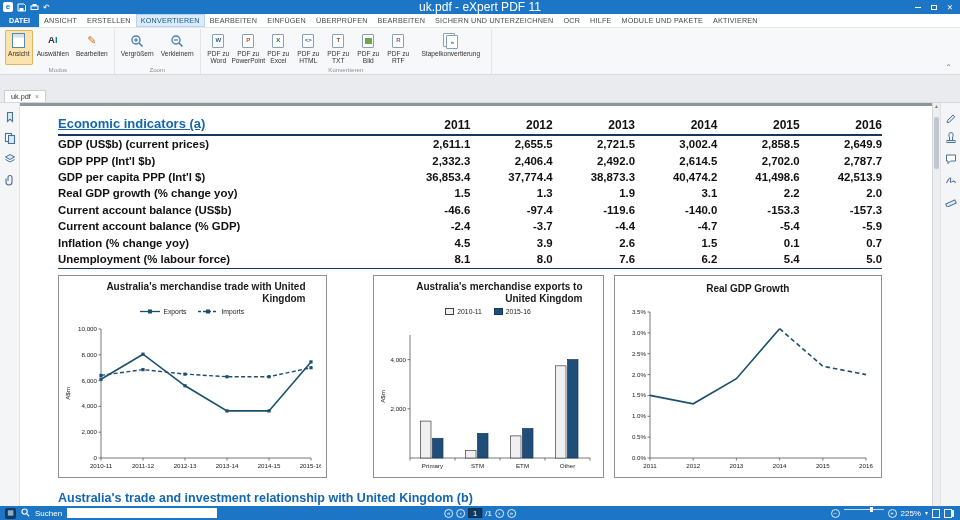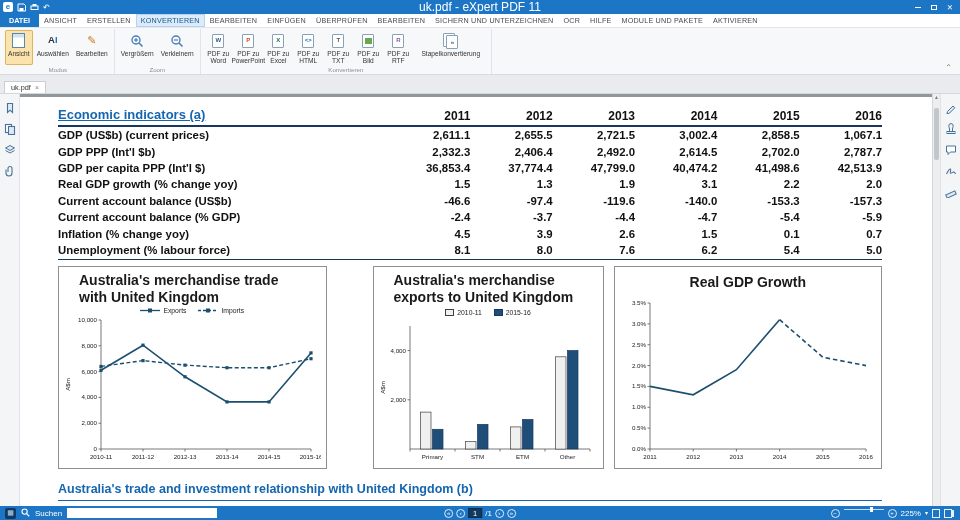--- a/index.html
+++ b/index.html
@@ -38,21 +38,21 @@
   .stack .cpage { position:absolute; }
   .stack .cpage:nth-child(1){ left:0; top:0; }
   .stack .cpage:nth-child(2){ left:3px; top:2px; }
   .viewpage { width:13px; height:15px; border:1px solid #5b87ad; background:#fff; box-shadow:inset 0 3.5px 0 #cfe3f3; }
   .ai-ic { font-weight:bold; font-size:9.5px; color:#333; }
   .ai-ic i { font-style:normal; color:#1d76c5; }
   .pencil { font-size:11px; color:#d07a28; }
   .collapse { margin-left:auto; align-self:flex-end; padding:0 6px 2px; color:#777; font-size:8px; }
 
   
-  .doctabs { height:19px; background:#e9ebee; border-bottom:1px solid #d5d8db; display:flex; align-items:flex-end; padding-left:4px; flex:0 0 auto; }
+  .doctabs { height:28px; background:#e9ebee; border-bottom:1px solid #d5d8db; display:flex; align-items:flex-end; padding-left:4px; flex:0 0 auto; }
   .dtab { background:#fff; border:1px solid #c9ced4; border-bottom:none; font-size:7.3px; color:#333; display:flex; align-items:center; gap:4px; padding:1px 6px; height:12px; }
   .dtab .x { color:#888; font-size:7px; }
 
   
   .main { flex:1; display:flex; min-height:0; }
   .rail { width:20px; background:#f4f5f6; display:flex; flex-direction:column; align-items:center; padding-top:8px; gap:9px; flex:0 0 auto; }
   .rail.left { border-right:1px solid #e0e2e5; }
   .rail.right { border-left:1px solid #e0e2e5; }
   .rail svg { display:block; }
   .center { flex:1; position:relative; background:#8f969c; min-width:0; }
@@ -68,21 +68,21 @@
   .t-body { border-bottom:1.5px solid #17375e; padding-bottom:1px; }
   .trow { display:grid; grid-template-columns:330px repeat(6,1fr); height:16.4px; align-items:center; }
   .trow .tc { font-size:11.4px; font-weight:bold; color:#111; white-space:nowrap; }
 
   
   .charts { display:flex; margin-top:6px; }
   .chartbox { border:1px solid #8f8f8f; background:#fff; height:203px; display:flex; flex-direction:column; align-items:center; padding:3px 4px; }
   .cb1 { width:272px; }
   .cb2 { width:272px; margin-left:10px; }
   .cb3 { width:234px; margin-left:46px; }
-  .ctitle { font-size:14px; font-weight:bold; color:#1a1a1a; text-align:left; line-height:1.18; padding:2px 16px 1px; }
+  .ctitle { font-size:10px; font-weight:bold; color:#1a1a1a; text-align:right; line-height:1.18; padding:2px 16px 1px; }
   .clegend { display:flex; gap:12px; align-items:center; font-size:6.8px; color:#222; height:12px; }
   .lg-item { display:inline-flex; align-items:center; gap:3px; }
   .lg-box { width:9px; height:7px; border:1px solid #404040; display:inline-block; }
   .cplot { flex:1; display:flex; align-items:flex-end; justify-content:center; }
   .csvg text { font-family:"Liberation Sans",sans-serif; }
   .ax { stroke:#555; stroke-width:0.8; }
   .tk { font-size:6.2px; fill:#222; }
 
   .footer-heading { margin-top:13px; font-size:12.5px; font-weight:bold; color:#1566b0; border-bottom:1px solid #1566b0; padding-bottom:4px; }
 
@@ -325,36 +325,36 @@
           </div>
 
         <div class="t-body">
             <div class="trow">
               <div class="tc tl">GDP (US$b) (current prices)</div>
               <div class="tc tn">2,611.1</div>
               <div class="tc tn">2,655.5</div>
               <div class="tc tn">2,721.5</div>
               <div class="tc tn">3,002.4</div>
               <div class="tc tn">2,858.5</div>
-              <div class="tc tn">1,067.1</div>
+              <div class="tc tn">2,649.9</div>
             </div>
             <div class="trow">
               <div class="tc tl">GDP PPP (Int'l $b)</div>
               <div class="tc tn">2,332.3</div>
               <div class="tc tn">2,406.4</div>
               <div class="tc tn">2,492.0</div>
               <div class="tc tn">2,614.5</div>
               <div class="tc tn">2,702.0</div>
               <div class="tc tn">2,787.7</div>
             </div>
             <div class="trow">
               <div class="tc tl">GDP per capita PPP (Int'l $)</div>
               <div class="tc tn">36,853.4</div>
               <div class="tc tn">37,774.4</div>
-              <div class="tc tn">47,799.0</div>
+              <div class="tc tn">38,873.3</div>
               <div class="tc tn">40,474.2</div>
               <div class="tc tn">41,498.6</div>
               <div class="tc tn">42,513.9</div>
             </div>
             <div class="trow">
               <div class="tc tl">Real GDP growth (% change yoy)</div>
               <div class="tc tn">1.5</div>
               <div class="tc tn">1.3</div>
               <div class="tc tn">1.9</div>
               <div class="tc tn">3.1</div>

